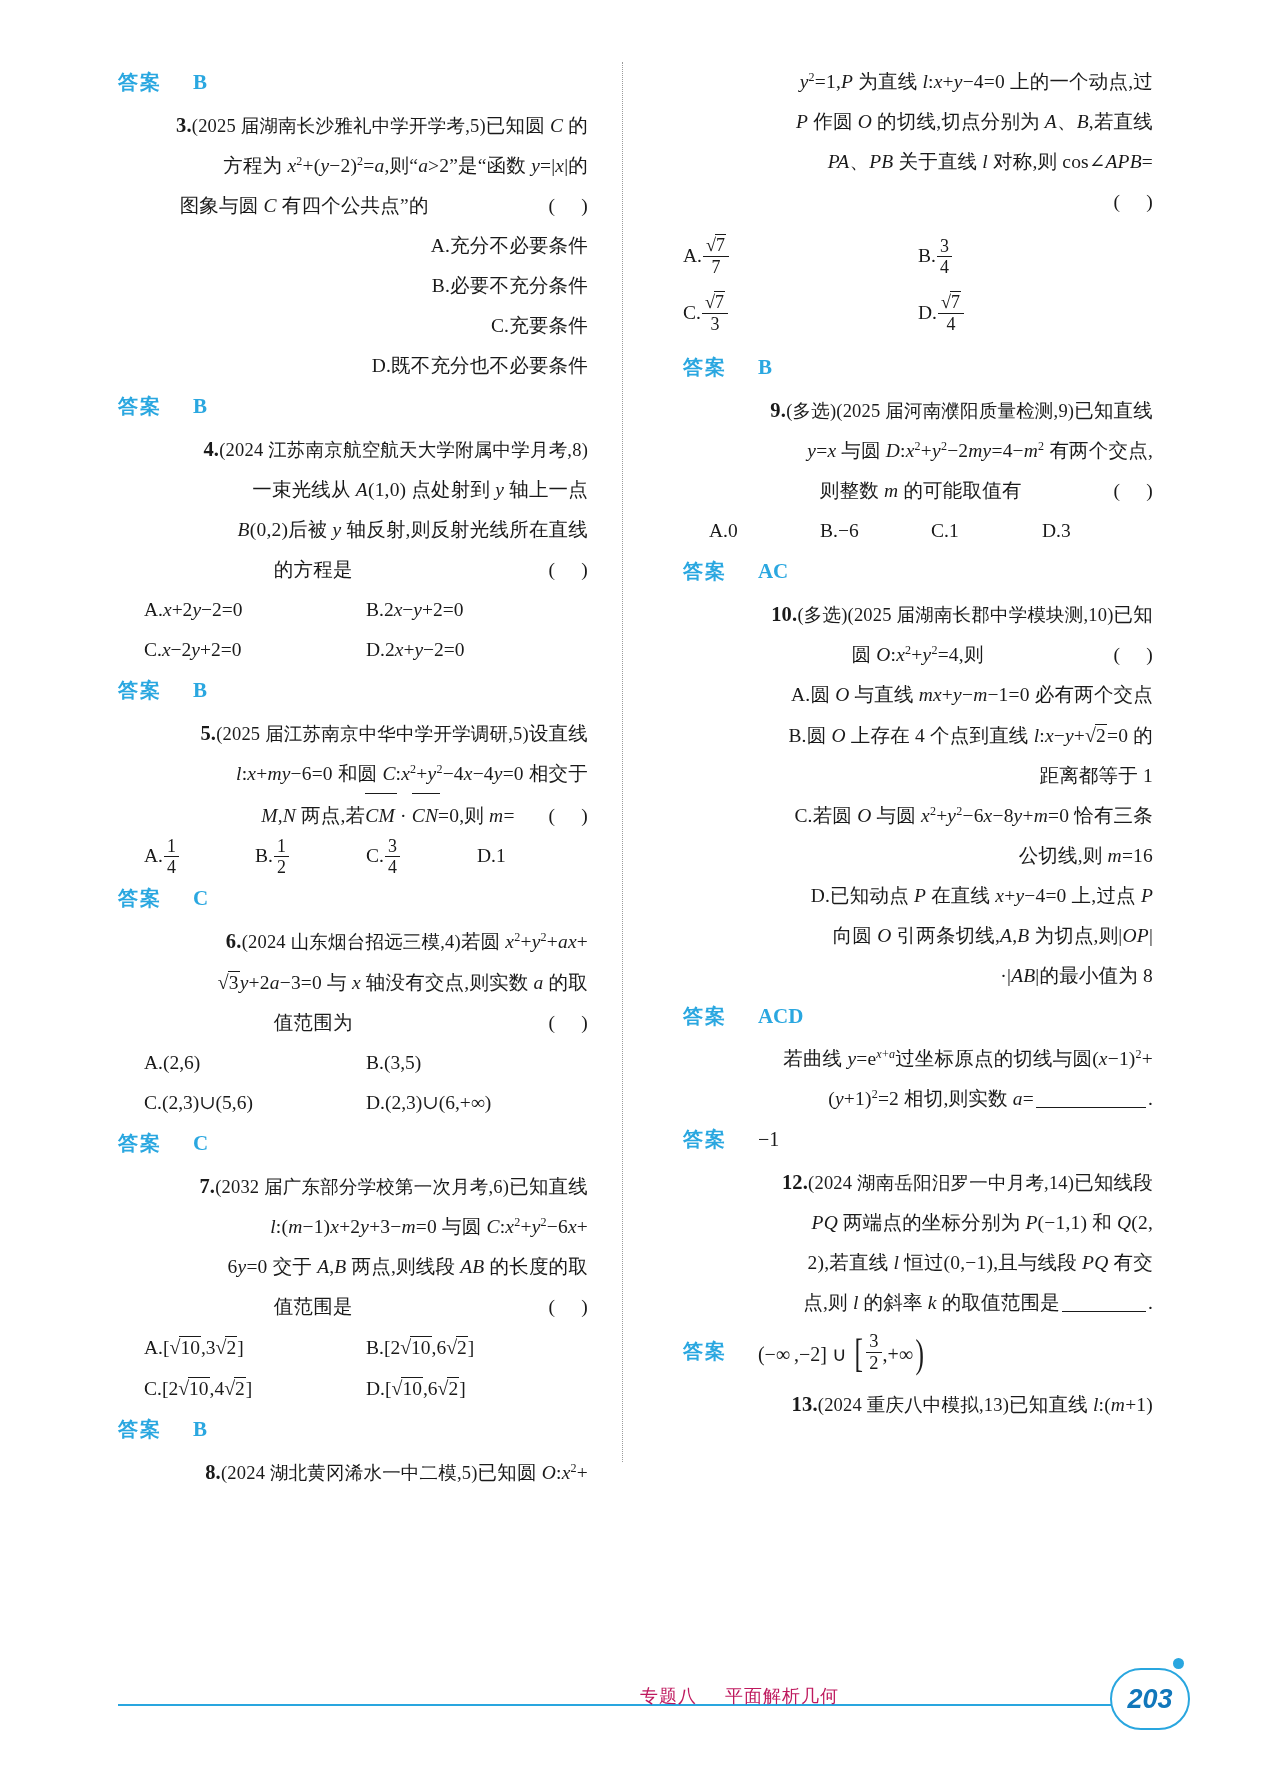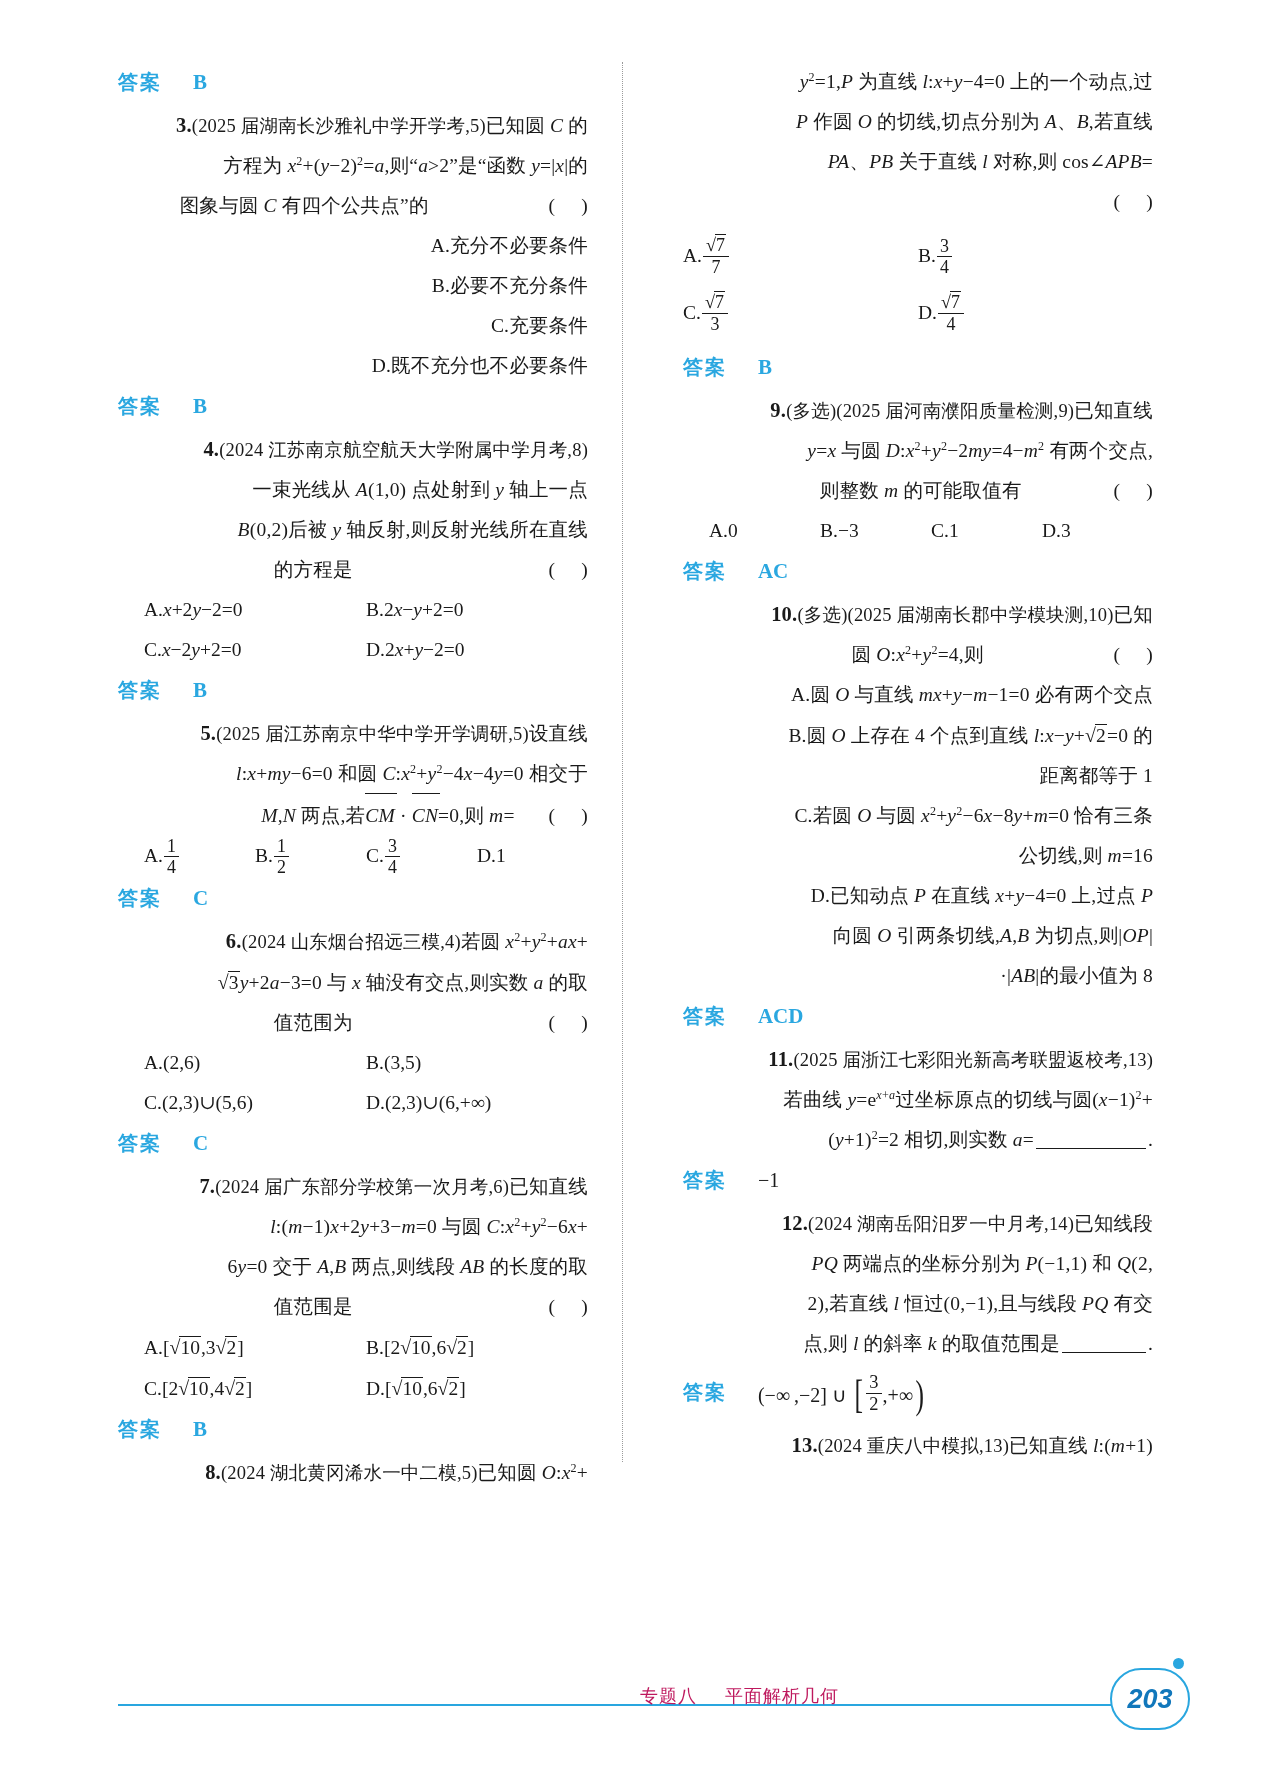--- a/index.html
+++ b/index.html
@@ -253,21 +253,21 @@
           <div class="opt">D.(2,3)∪(6,+∞)</div>
         </div>
         <div class="ansrow">
           <span class="anslabel">答案</span>
           <span class="ansval">C</span>
         </div>
       </div>
 
       <div class="qblock">
         <div class="line">
-          <span class="qnum">7.</span><span class="meta src">(2024 届广东部分学校第一次月考,6)</span>已知直线
+          <span class="qnum">7.</span><span class="meta src">(2032 届广东部分学校第一次月考,6)</span>已知直线
         </div>
         <div class="line indent">
           <i>l</i>:(<i>m</i>−1)<i>x</i>+2<i>y</i>+3−<i>m</i>=0 与圆 <i>C</i>:<i>x</i><sup>2</sup>+<i>y</i><sup>2</sup>−6<i>x</i>+
         </div>
         <div class="line indent">
           6<i>y</i>=0 交于 <i>A</i>,<i>B</i> 两点,则线段 <i>AB</i> 的长度的取
         </div>
         <div class="line indent">
           值范围是<span style="display:inline-block;width:196px"></span>(<span style="display:inline-block;width:26px"></span>)
         </div>
@@ -341,21 +341,21 @@
           <span class="qnum">9.</span><span class="meta">(多选)</span><span class="meta src">(2025 届河南濮阳质量检测,9)</span>已知直线
         </div>
         <div class="line indent">
           <i>y</i>=<i>x</i> 与圆 <i>D</i>:<i>x</i><sup>2</sup>+<i>y</i><sup>2</sup>−2<i>my</i>=4−<i>m</i><sup>2</sup> 有两个交点,
         </div>
         <div class="line indent">
           则整数 <i>m</i> 的可能取值有<span style="display:inline-block;width:92px"></span>(<span style="display:inline-block;width:26px"></span>)
         </div>
         <div class="opts four indent">
           <div class="opt">A.0</div>
-          <div class="opt">B.−3</div>
+          <div class="opt">B.−6</div>
           <div class="opt">C.1</div>
           <div class="opt">D.3</div>
         </div>
         <div class="ansrow">
           <span class="anslabel">答案</span>
           <span class="ansval">AC</span>
         </div>
       </div>
 
       <div class="qblock">
@@ -389,23 +389,20 @@
         <div class="line indent" style="padding-left:54px">
           ·|<i>AB</i>|的最小值为 8
         </div>
         <div class="ansrow">
           <span class="anslabel">答案</span>
           <span class="ansval">ACD</span>
         </div>
       </div>
 
       <div class="qblock">
-        <div class="line">
-          <span class="qnum">11.</span><span class="meta src">(2025 届浙江七彩阳光新高考联盟返校考,13)</span>
-        </div>
         <div class="line indent">
           若曲线 <i>y</i>=e<sup><i>x</i>+<i>a</i></sup>过坐标原点的切线与圆(<i>x</i>−1)<sup>2</sup>+
         </div>
         <div class="line indent">
           (<i>y</i>+1)<sup>2</sup>=2 相切,则实数 <i>a</i>=<span class="blank"></span>.
         </div>
         <div class="ansrow">
           <span class="anslabel">答案</span>
           <span class="ansval black">−1</span>
         </div>

